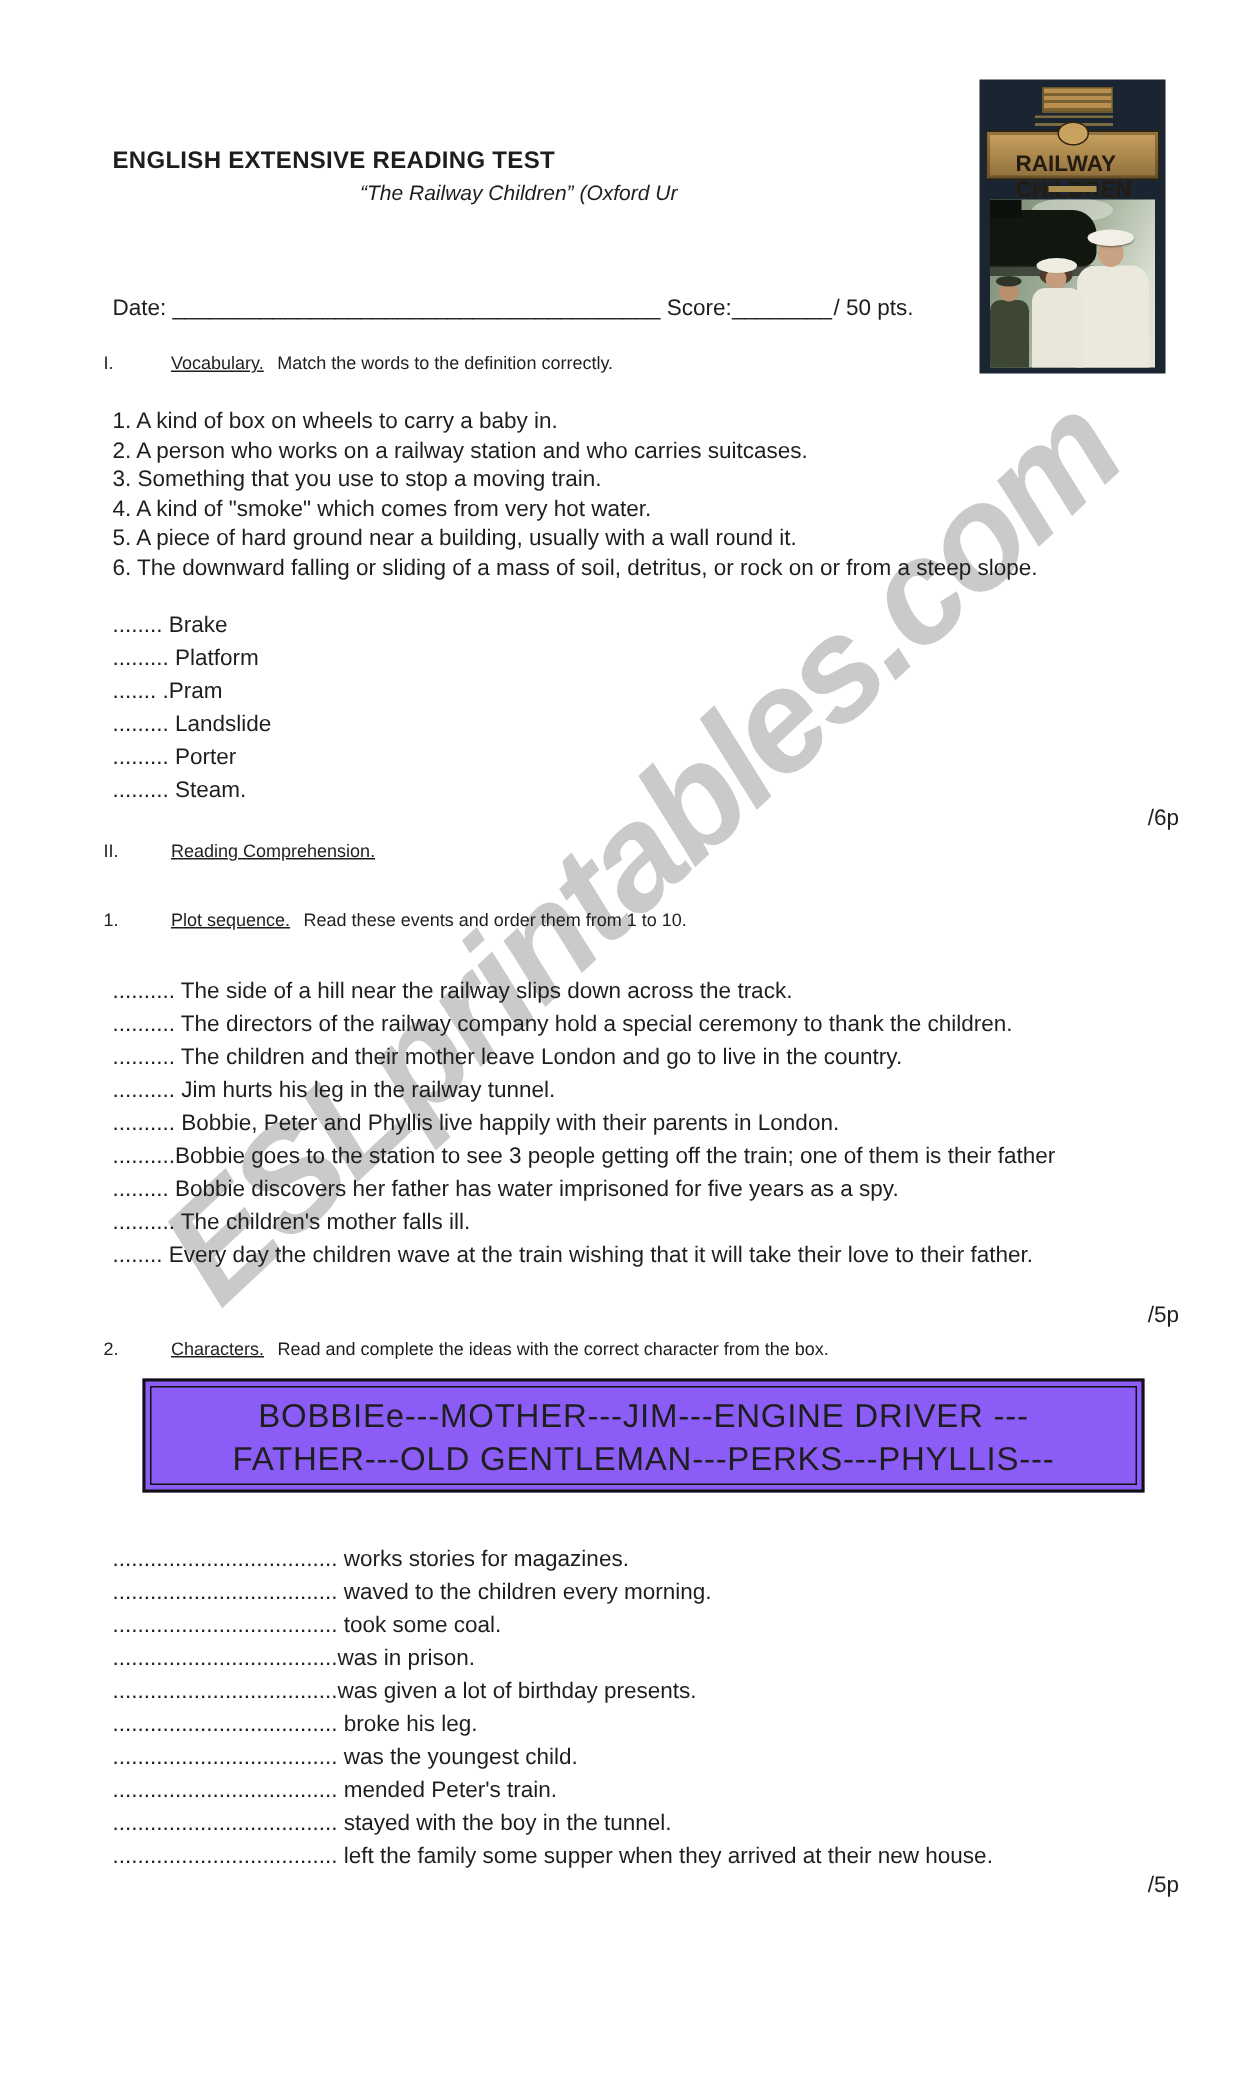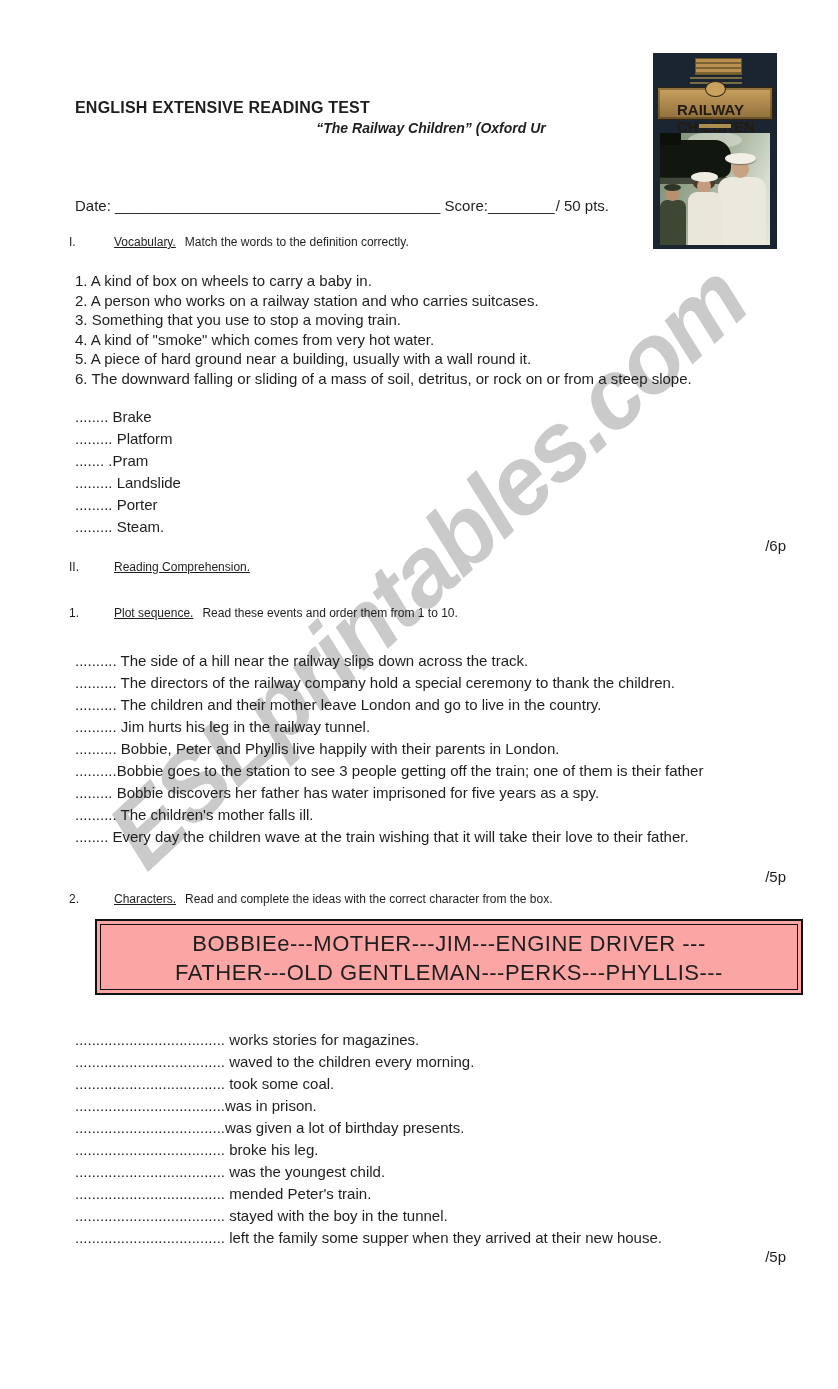--- a/index.html
+++ b/index.html
@@ -12,22 +12,22 @@
     position:absolute; left:427px; top:567px; z-index:0;
     transform:translate(-50%,-50%) rotate(-43deg);
     font-size:97px; font-weight:bold; font-style:italic;
     letter-spacing:-3px; white-space:nowrap; color:#aaaaaa; opacity:.62;
   }
   .content { position:absolute; left:0; top:0; width:100%; height:100%; z-index:1; }
 
   
   .doc-title { position:absolute; left:75px; top:99px; width:715px; text-align:left;
                font-weight:bold; font-size:16px; letter-spacing:.2px; }
-  .doc-subtitle { position:absolute; left:240px; top:120px; width:382px; text-align:center;
-                  font-style:italic; font-size:14px;font-weight:bold; }
+  .doc-subtitle { position:absolute; left:240px; top:120px; width:382px; text-align:left;
+                  font-style:italic; font-size:14px; }
   .field-row { position:absolute; left:75px; font-size:15px; white-space:nowrap; }
   .row-name { top:156px; } .row-date { top:197px; }
   .blank { letter-spacing:0; }
   sup.grade-sup { font-size:10px; margin-left:3px; }
   .grade-suffix { margin-left:4px; }
   .score-suffix { margin-left:1px; }
 
   
   .sec-head { position:absolute; left:69px; font-weight:normal; font-size:12px; white-space:nowrap; }
   .numeral { display:inline-block; width:45px; }
@@ -38,21 +38,21 @@
   .list { position:absolute; left:75px; font-size:15px; white-space:nowrap; }
   .defs { top:271px; line-height:19.5px; }
   .words { top:406px; line-height:22px; }
   .plot-items { top:650px; line-height:22px; }
   .char-items { top:1029px; line-height:22px; }
   .pts { position:absolute; right:52px; font-size:15px; }
   .pts-vocab { top:537px; } .pts-plot { top:868px; } .pts-char { top:1248px; }
 
   
   .char-box { position:absolute; left:95px; top:919px; width:664px; height:72px;
-              border:2px solid #111; background:#fca5a5;padding-left:40px; }
+              border:2px solid #111; background:#8b5cf6; }
   .char-box-inner { position:absolute; left:3px; top:3px; right:3px; bottom:3px;
                     border:1px solid #111; text-align:center;
                     font-size:22px; line-height:29px; padding-top:4px;
                     letter-spacing:.5px; white-space:nowrap; }
 
   
   .cover { position:absolute; left:653px; top:53px; width:124px; height:196px;
            background:#1a2531; }
   .cover-logo { position:absolute; left:42px; top:5px; width:45px; height:15px;
                 background:#b99050; border:1px solid #6b5527;

